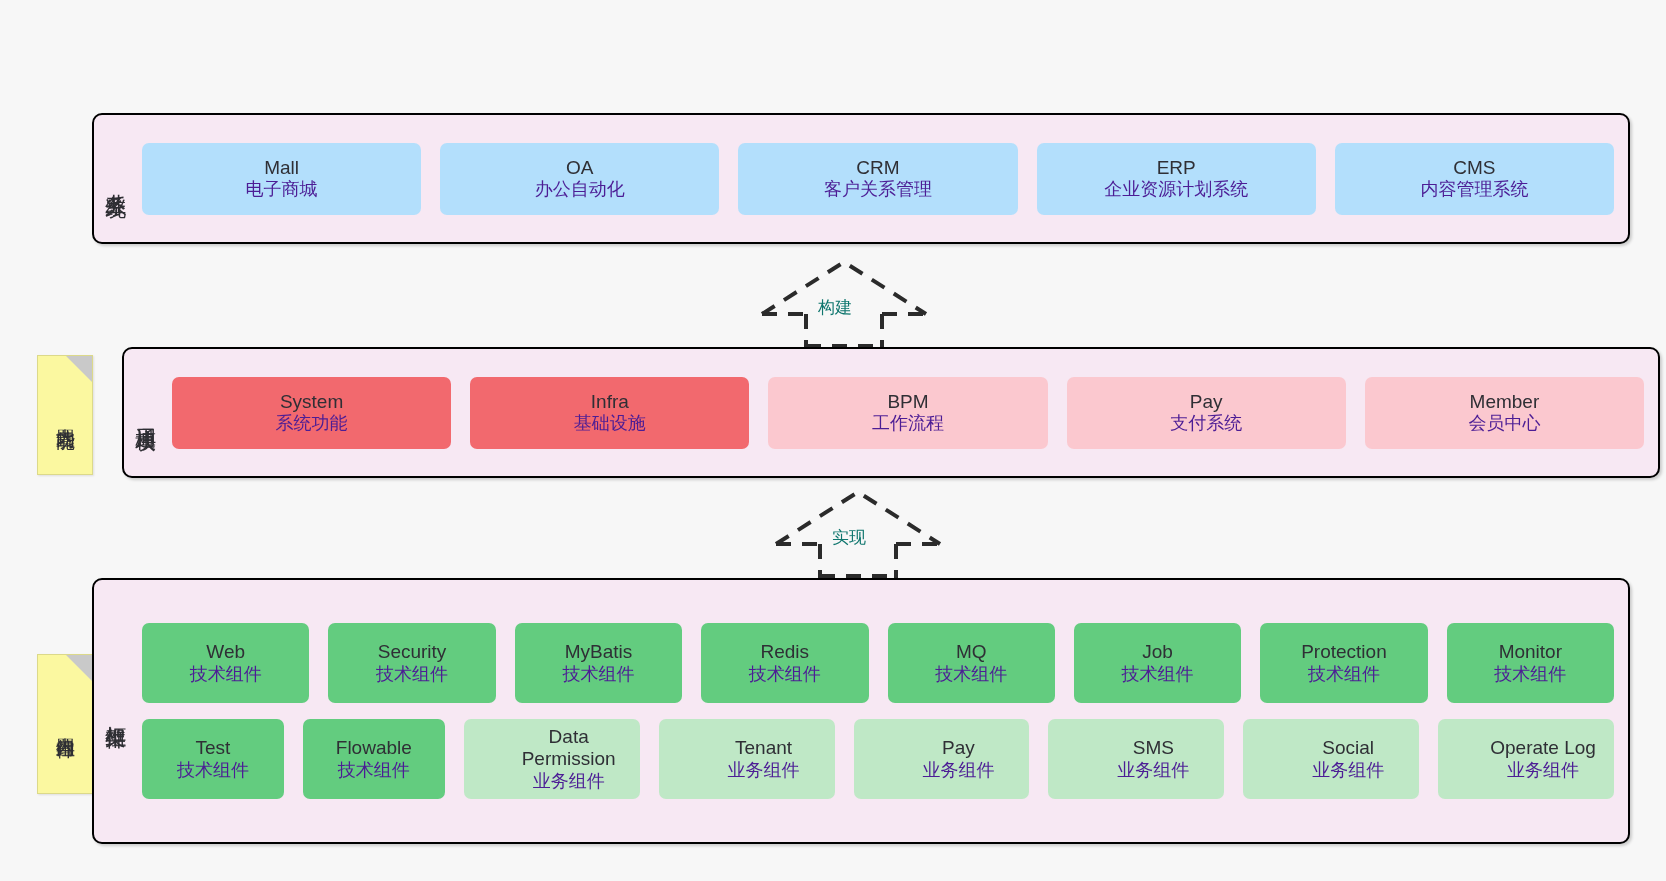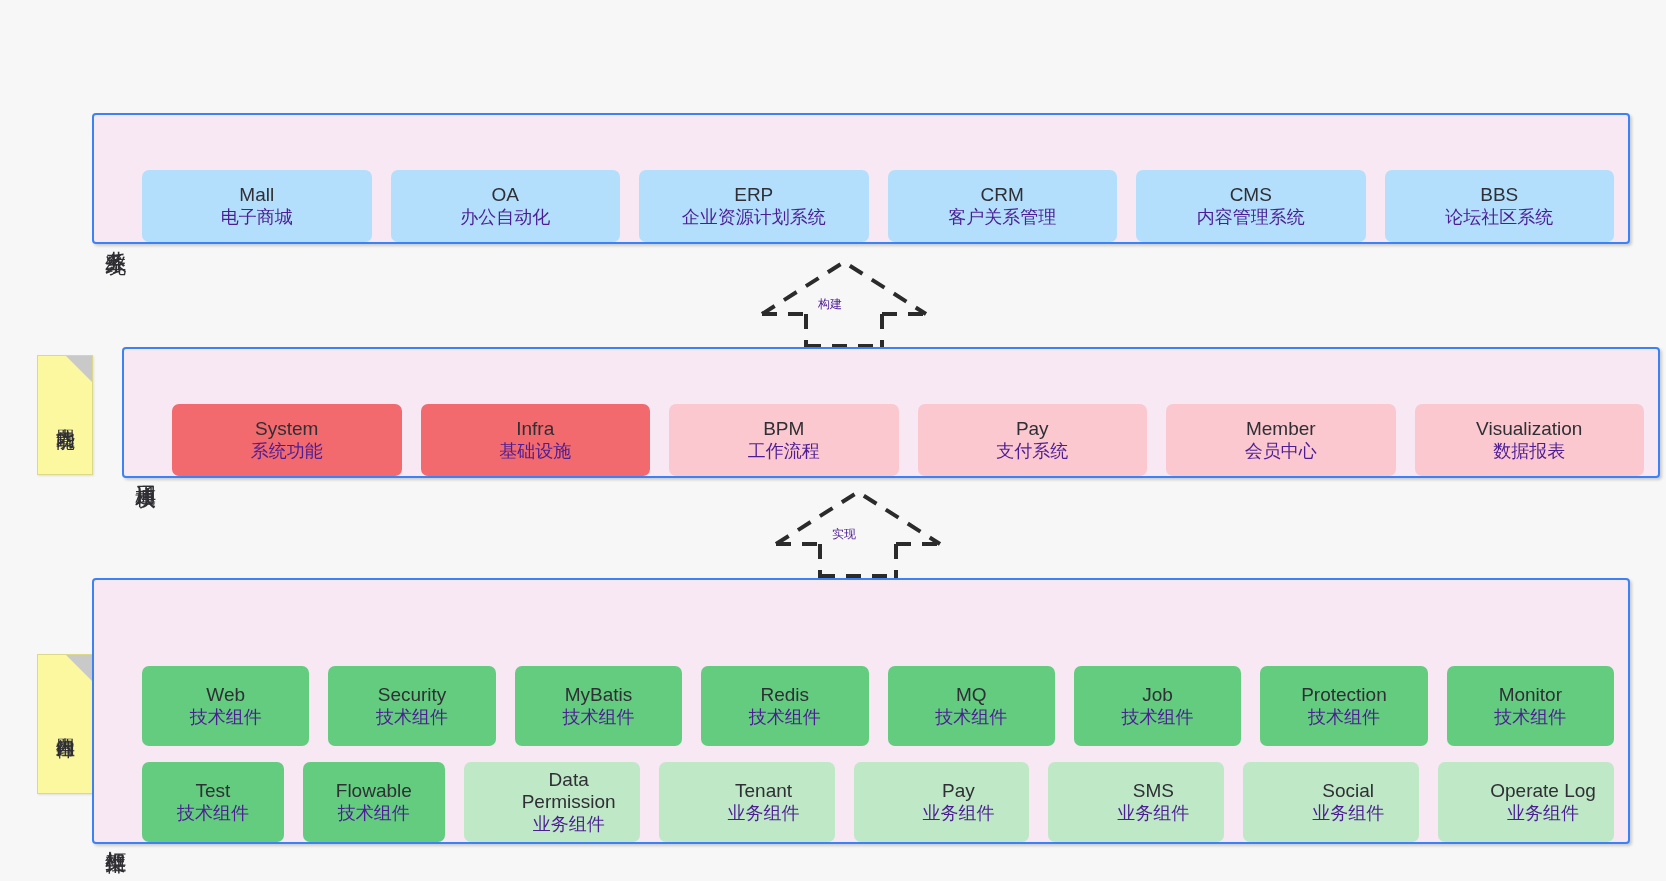--- a/index.html
+++ b/index.html
@@ -18,26 +18,26 @@
     position: relative;
     width: 1666px;
     height: 881px;
   }
 
   
   .layer {
     position: absolute;
     box-sizing: border-box;
     background: #f7e8f3;
-    border: 2px solid #3b82f6;
-    border-radius: 4px;
+    border: 2px solid #000000;
+    border-radius: 10px;
     box-shadow: 2px 2px 3px rgba(0,0,0,0.18);
     display: flex;
     flex-direction: row;
-    align-items: flex-end;
+    align-items: center;
   }
   .layer-title {
     flex: 0 0 auto;
     width: 44px;
     display: flex;
     align-items: center;
     justify-content: center;
     font-size: 21px;
     line-height: 1.12;
     letter-spacing: 1px;
@@ -132,22 +132,22 @@
   
   .arrow {
     position: absolute;
   }
   .arrow svg {
     display: block;
     overflow: visible;
   }
   .arrow-label {
     position: absolute;
-    font-size: 12px;
-    color: #4c1d95;
+    font-size: 17px;
+    color: #0f766e;
     white-space: nowrap;
     background: transparent;
   }
   #arrow-build   { left: 756px; top: 258px; width: 176px; height: 90px; }
   #arrow-build   .arrow-label { left: 62px; top: 38px; }
   #arrow-realize { left: 770px; top: 488px; width: 176px; height: 90px; }
   #arrow-realize .arrow-label { left: 62px; top: 38px; }
 </style>
 </head>
 <body>
@@ -163,38 +163,34 @@
           <span class="en">Mall</span>
           <span class="cn">电子商城</span>
         </div>
 
         <div class="cell c-blue">
           <span class="en">OA</span>
           <span class="cn">办公自动化</span>
         </div>
 
         <div class="cell c-blue">
+          <span class="en">CRM</span>
+          <span class="cn">客户关系管理</span>
+        </div>
+
+        <div class="cell c-blue">
           <span class="en">ERP</span>
           <span class="cn">企业资源计划系统</span>
         </div>
 
         <div class="cell c-blue">
-          <span class="en">CRM</span>
-          <span class="cn">客户关系管理</span>
-        </div>
-
-        <div class="cell c-blue">
           <span class="en">CMS</span>
           <span class="cn">内容管理系统</span>
         </div>
 
-        <div class="cell c-blue">
-          <span class="en">BBS</span>
-          <span class="cn">论坛社区系统</span>
-        </div>
 
       </div>
     </div>
   </div>
 
   <div class="arrow" id="arrow-build">
     <svg width="176" height="90" viewBox="0 0 176 90">
 
       <path d="M 6 56 L 88 4 L 170 56" fill="none" stroke="#2b2b2b" stroke-width="4" stroke-dasharray="15,11" stroke-linecap="butt"></path>
 
@@ -233,24 +229,20 @@
         <div class="cell c-pink">
           <span class="en">Pay</span>
           <span class="cn">支付系统</span>
         </div>
 
         <div class="cell c-pink">
           <span class="en">Member</span>
           <span class="cn">会员中心</span>
         </div>
 
-        <div class="cell c-pink">
-          <span class="en">Visualization</span>
-          <span class="cn">数据报表</span>
-        </div>
 
       </div>
     </div>
   </div>
 
   <div class="arrow" id="arrow-realize">
     <svg width="176" height="90" viewBox="0 0 176 90">
       <path d="M 6 56 L 88 4 L 170 56" fill="none" stroke="#2b2b2b" stroke-width="4" stroke-dasharray="15,11" stroke-linecap="butt"></path>
       <path d="M 50 56 L 50 90 M 126 56 L 126 90" fill="none" stroke="#2b2b2b" stroke-width="4" stroke-dasharray="15,11"></path>
       <path d="M 6 56 L 50 56 M 126 56 L 170 56" fill="none" stroke="#2b2b2b" stroke-width="4" stroke-dasharray="15,11"></path>

